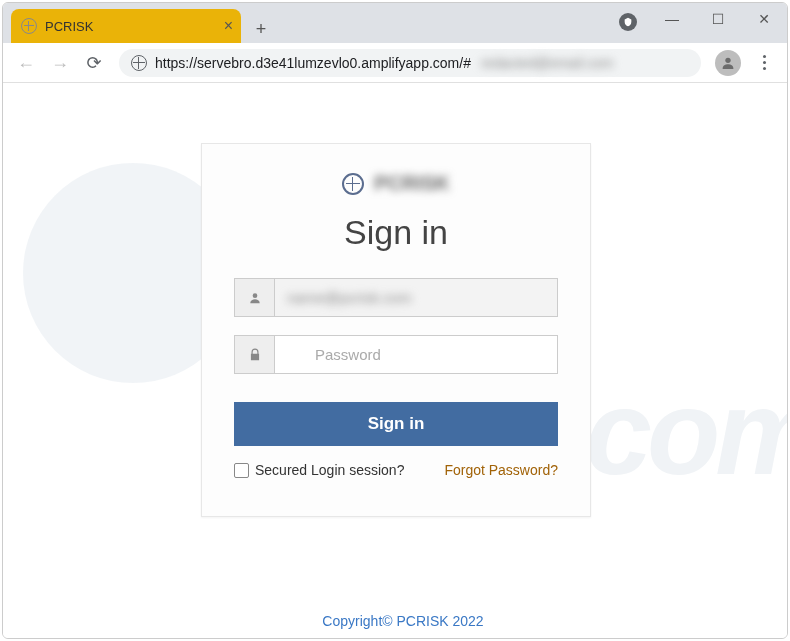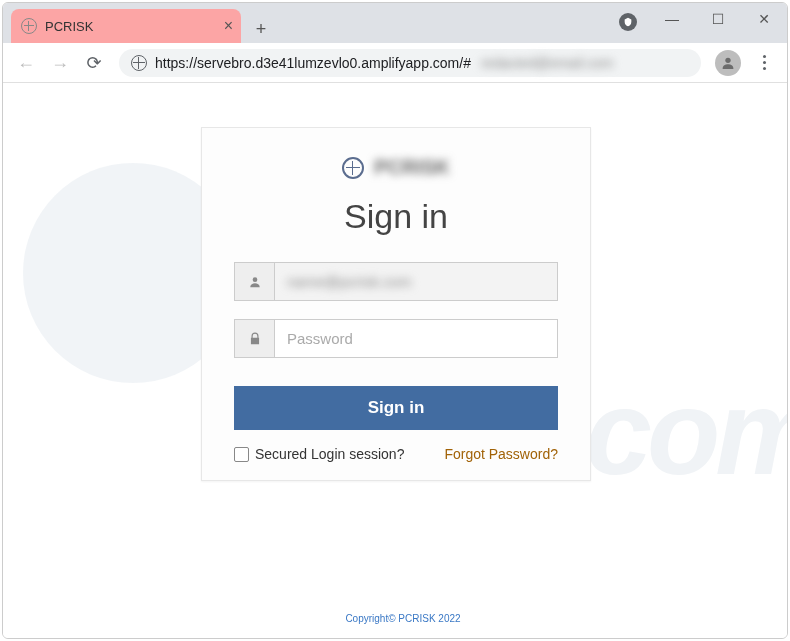--- a/index.html
+++ b/index.html
@@ -46,21 +46,21 @@
     
     .tab-strip {
       background: #dee1e6;
       height: 40px;
       display: flex;
       align-items: flex-end;
       padding-left: 8px;
       position: relative;
     }
     .tab {
-      background: #fca5a5;
+      background: #eab308;
       height: 34px;
       min-width: 230px;
       border-radius: 8px 8px 0 0;
       display: flex;
       align-items: center;
       padding: 4px 10px;
       font-size: 13px;
       color: #333;
       gap: 8px;
       position: relative;
@@ -199,26 +199,26 @@
       font-style: italic;
       color: #f0f3f6;
       letter-spacing: -5px;
       user-select:none;
       white-space:nowrap;
     }
     
     .login-card {
       position:absolute;
       left: 198px;
-      top: 44px;
+      top: 60px;
       width: 390px;
       background:#fdfdfd;
       border: 1px solid #e7e7e7;
       box-shadow: 0 1px 2px rgba(0,0,0,0.05);
-      padding: 28px 32px 18px 32px;
+      padding: 28px 32px 38px 32px;
       z-index:5;
     }
     .brand-row {
       display:flex;
       align-items:center;
       justify-content:center;
       gap:10px;
       margin-bottom: 18px;
     }
     .brand-icon {
@@ -257,20 +257,21 @@
       color:#888;
     }
     .input-field {
       flex:1;
       border:none;
       padding: 10px 12px;
       font-size:15px;
       background:transparent;
       outline:none;
       color:#666;
+      margin-left:28px;
     }
     .input-field::placeholder { color:#aaa;}
     .input-blur-val {
       flex:1;
       padding:10px 12px;
       font-size:15px;
       color:#888;
       filter: blur(4px);
       background:transparent;
     }
@@ -306,21 +307,21 @@
     }
     .forgot-link {
       color:#a16207;
       cursor:pointer;
     }
     .copyright {
       position:absolute;
       left:16px; right:0;
       top: 530px;
       text-align:center;
-      font-size:10px;
+      font-size:14px;
       color:#3a78c5;
       z-index:5;
     }
     
     .svg-icon { width:14px; height:14px; fill:#888;}
   </style>
 </head>
 <body>
 
 <div class="browser-window">

